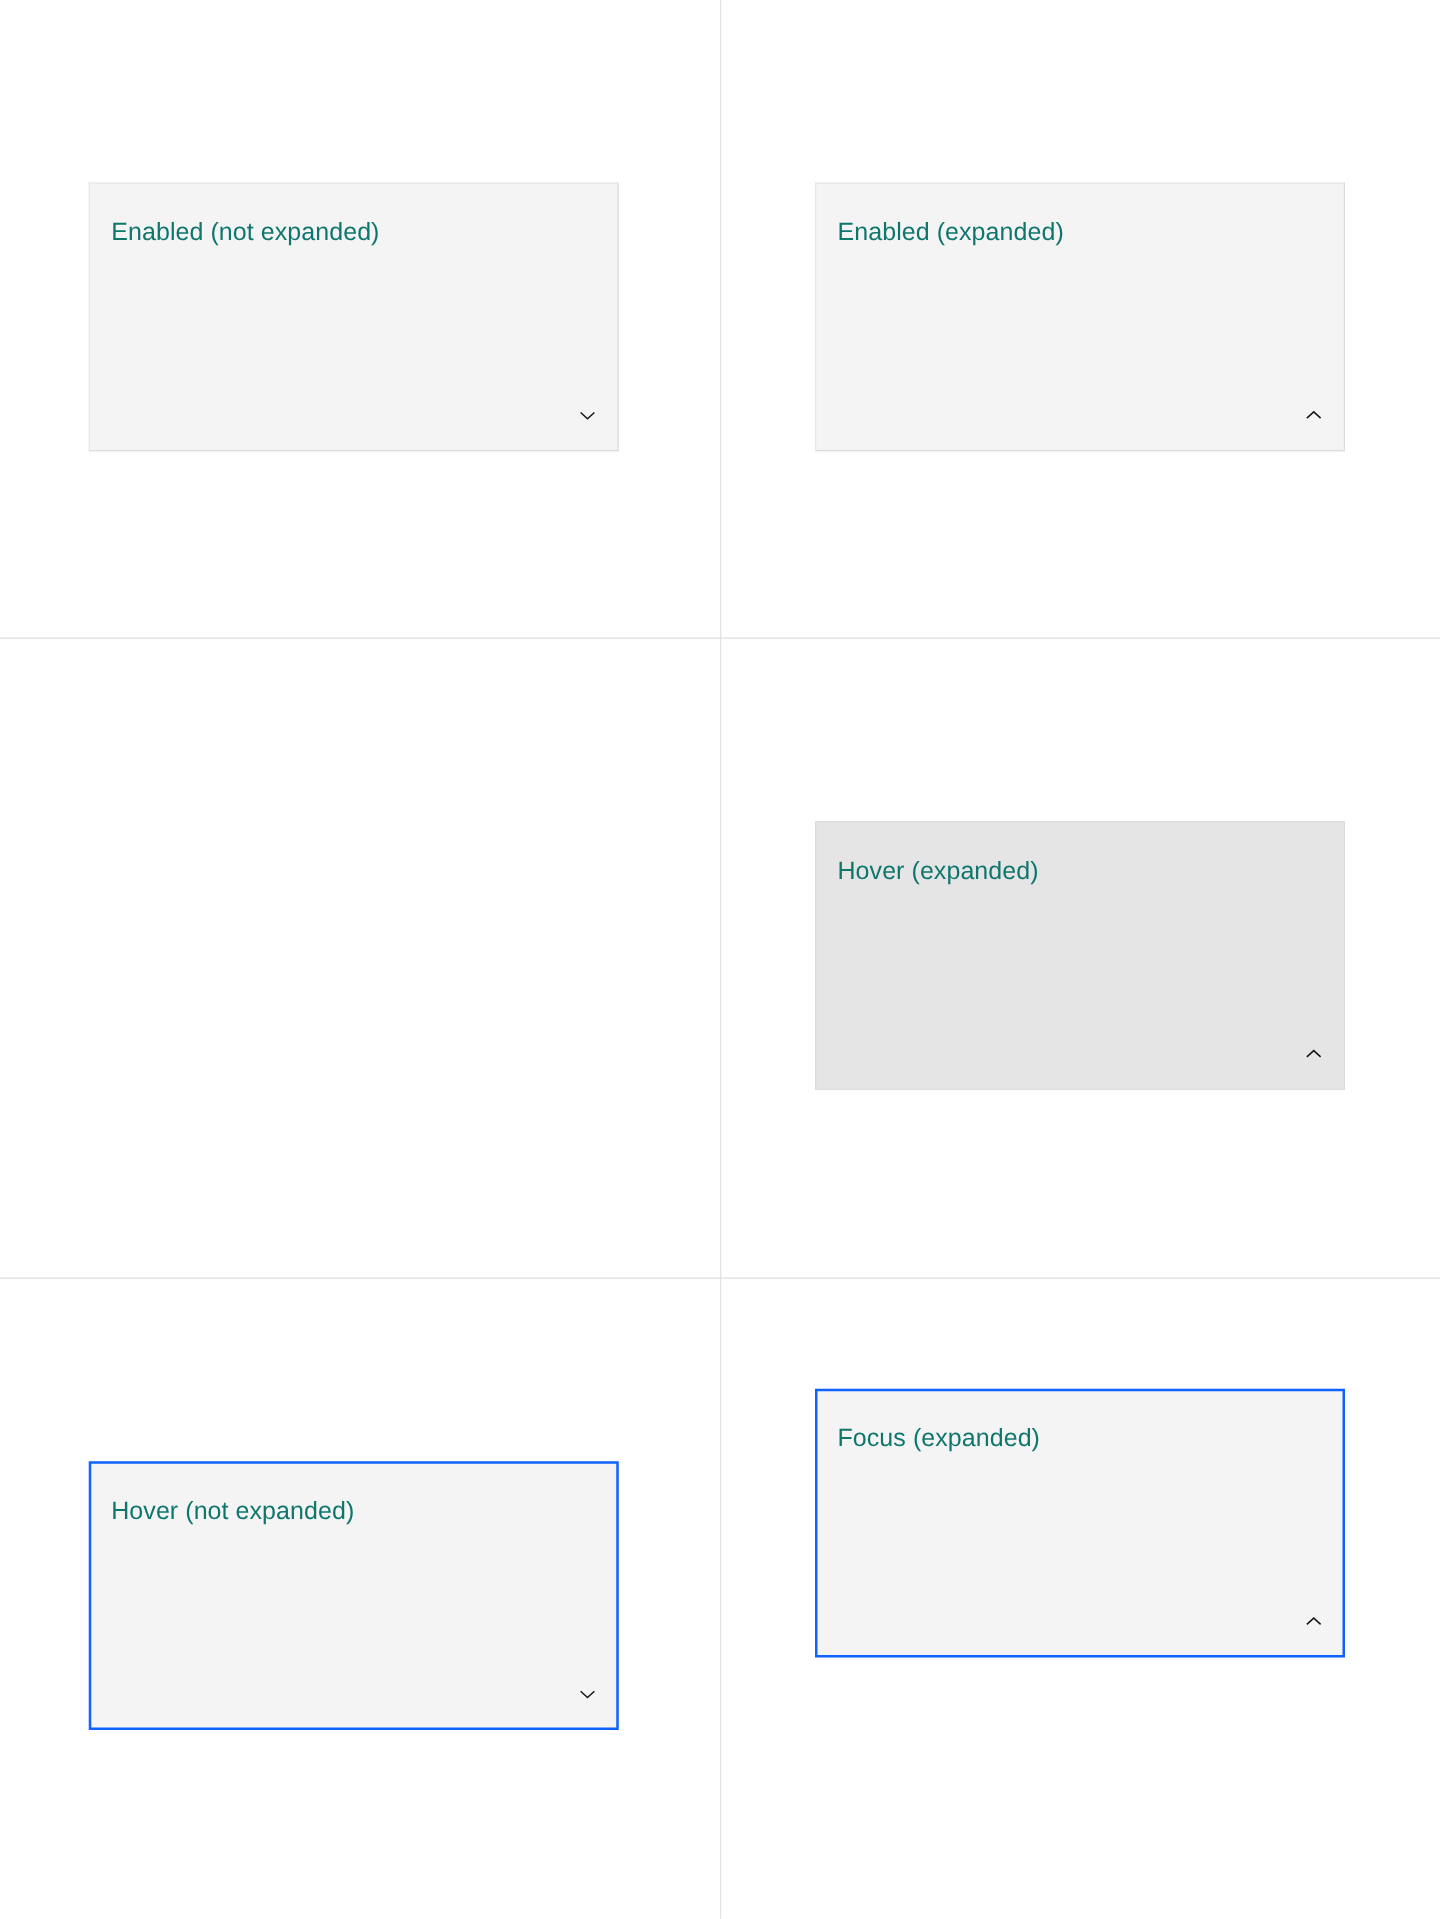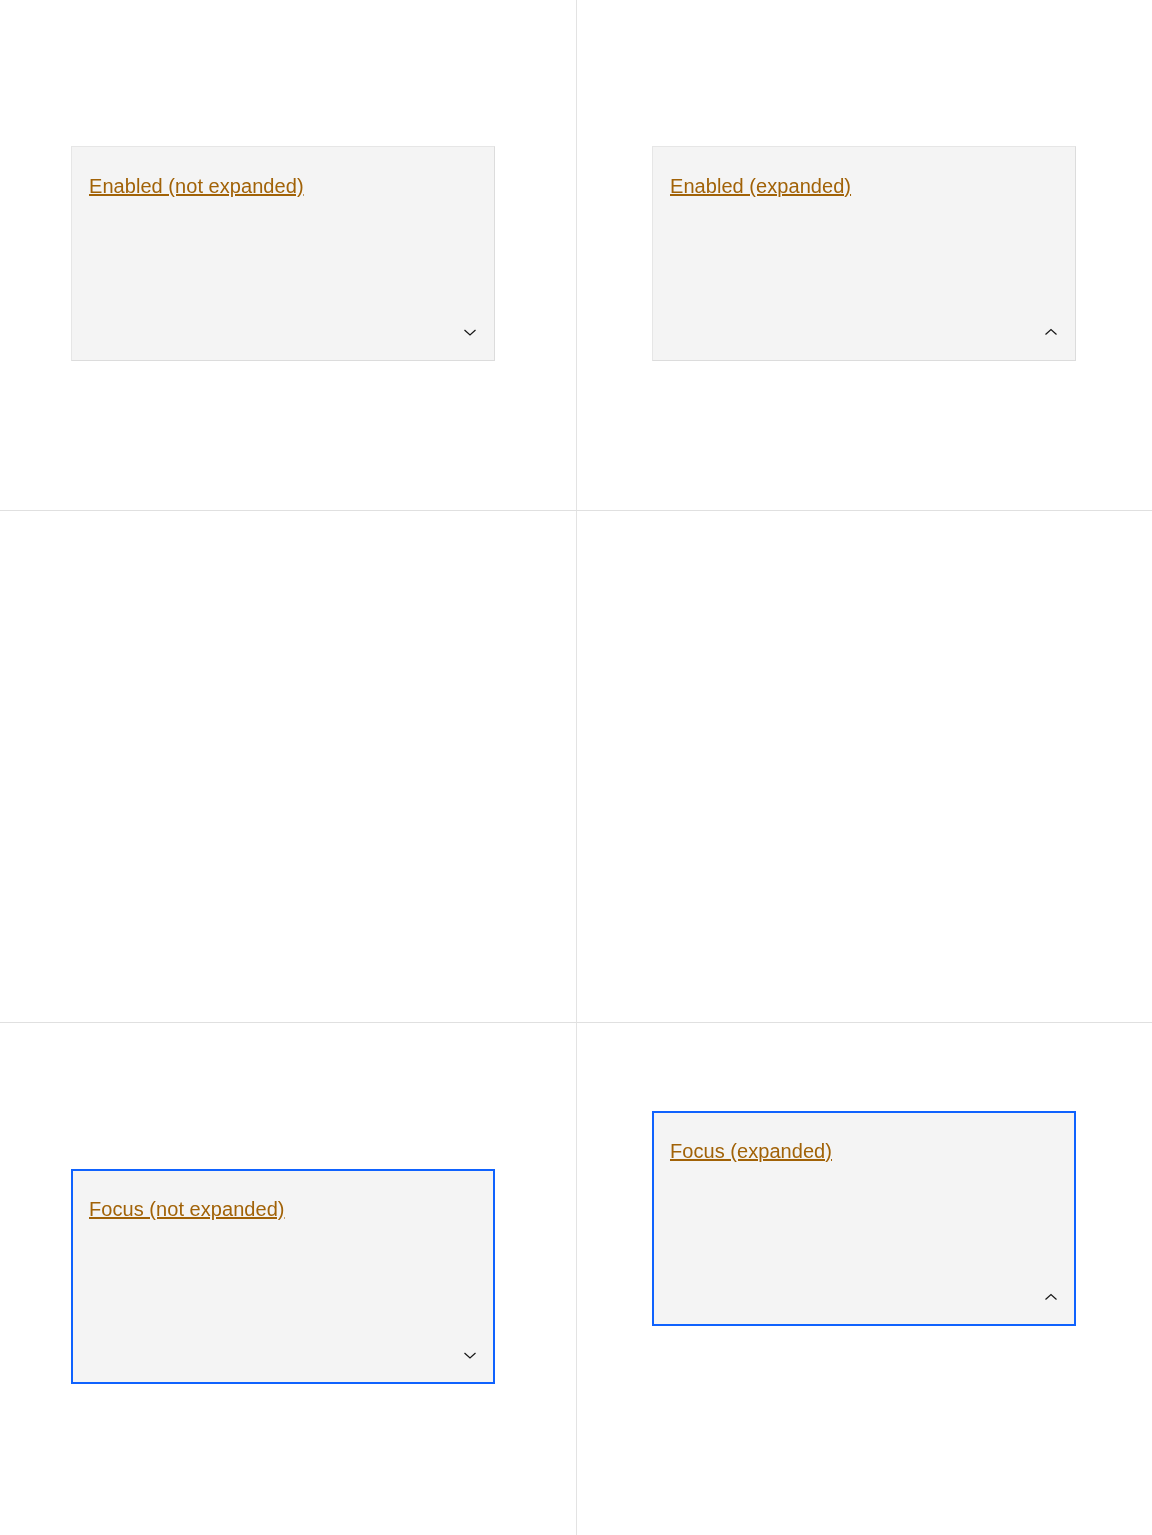--- a/index.html
+++ b/index.html
@@ -73,25 +73,24 @@
     background: #f4f4f4;
     border: 2px solid #0f62fe;
   }
 
   .tile-label {
     position: absolute;
     left: 17px;
     top: 26px;
     font-size: 20px;
     line-height: 26px;
-    color: #a16207;
+    color: #0f766e;
     letter-spacing: 0.05px;
     white-space: nowrap;
     user-select: none;
-    text-decoration: underline;
   }
   .tile.state-focus .tile-label {
     left: 16px;
     top: 25px;
   }
 
   .chevron {
     position: absolute;
     right: 14px;
     bottom: 18px;
@@ -135,24 +134,34 @@
       <span class="tile-label">Enabled (expanded)</span>
       <span class="chevron">
         <svg viewBox="0 0 20 20" fill="none" xmlns="http://www.w3.org/2000/svg">
           <path d="M4.5 12.5 L10 7.5 L15.5 12.5" stroke="currentColor" stroke-width="1.2" fill="none"></path>
         </svg>
       </span>
     </div>
   </div>
 
 
+  <div class="cell right" style="left:576px; top:511px;">
+    <div class="tile state-hover">
+      <span class="tile-label">Hover (expanded)</span>
+      <span class="chevron">
+        <svg viewBox="0 0 20 20" fill="none" xmlns="http://www.w3.org/2000/svg">
+          <path d="M4.5 12.5 L10 7.5 L15.5 12.5" stroke="currentColor" stroke-width="1.2" fill="none"></path>
+        </svg>
+      </span>
+    </div>
+  </div>
 
   <div class="cell left" style="left:0px; top:1023px;">
     <div class="tile state-focus">
-      <span class="tile-label">Focus (not expanded)</span>
+      <span class="tile-label">Hover (not expanded)</span>
       <span class="chevron">
         <svg viewBox="0 0 20 20" fill="none" xmlns="http://www.w3.org/2000/svg">
           <path d="M4.5 8 L10 13 L15.5 8" stroke="currentColor" stroke-width="1.2" fill="none"></path>
         </svg>
       </span>
     </div>
   </div>
 
   <div class="cell right" style="left:576px; top:965px;">
     <div class="tile state-focus">

